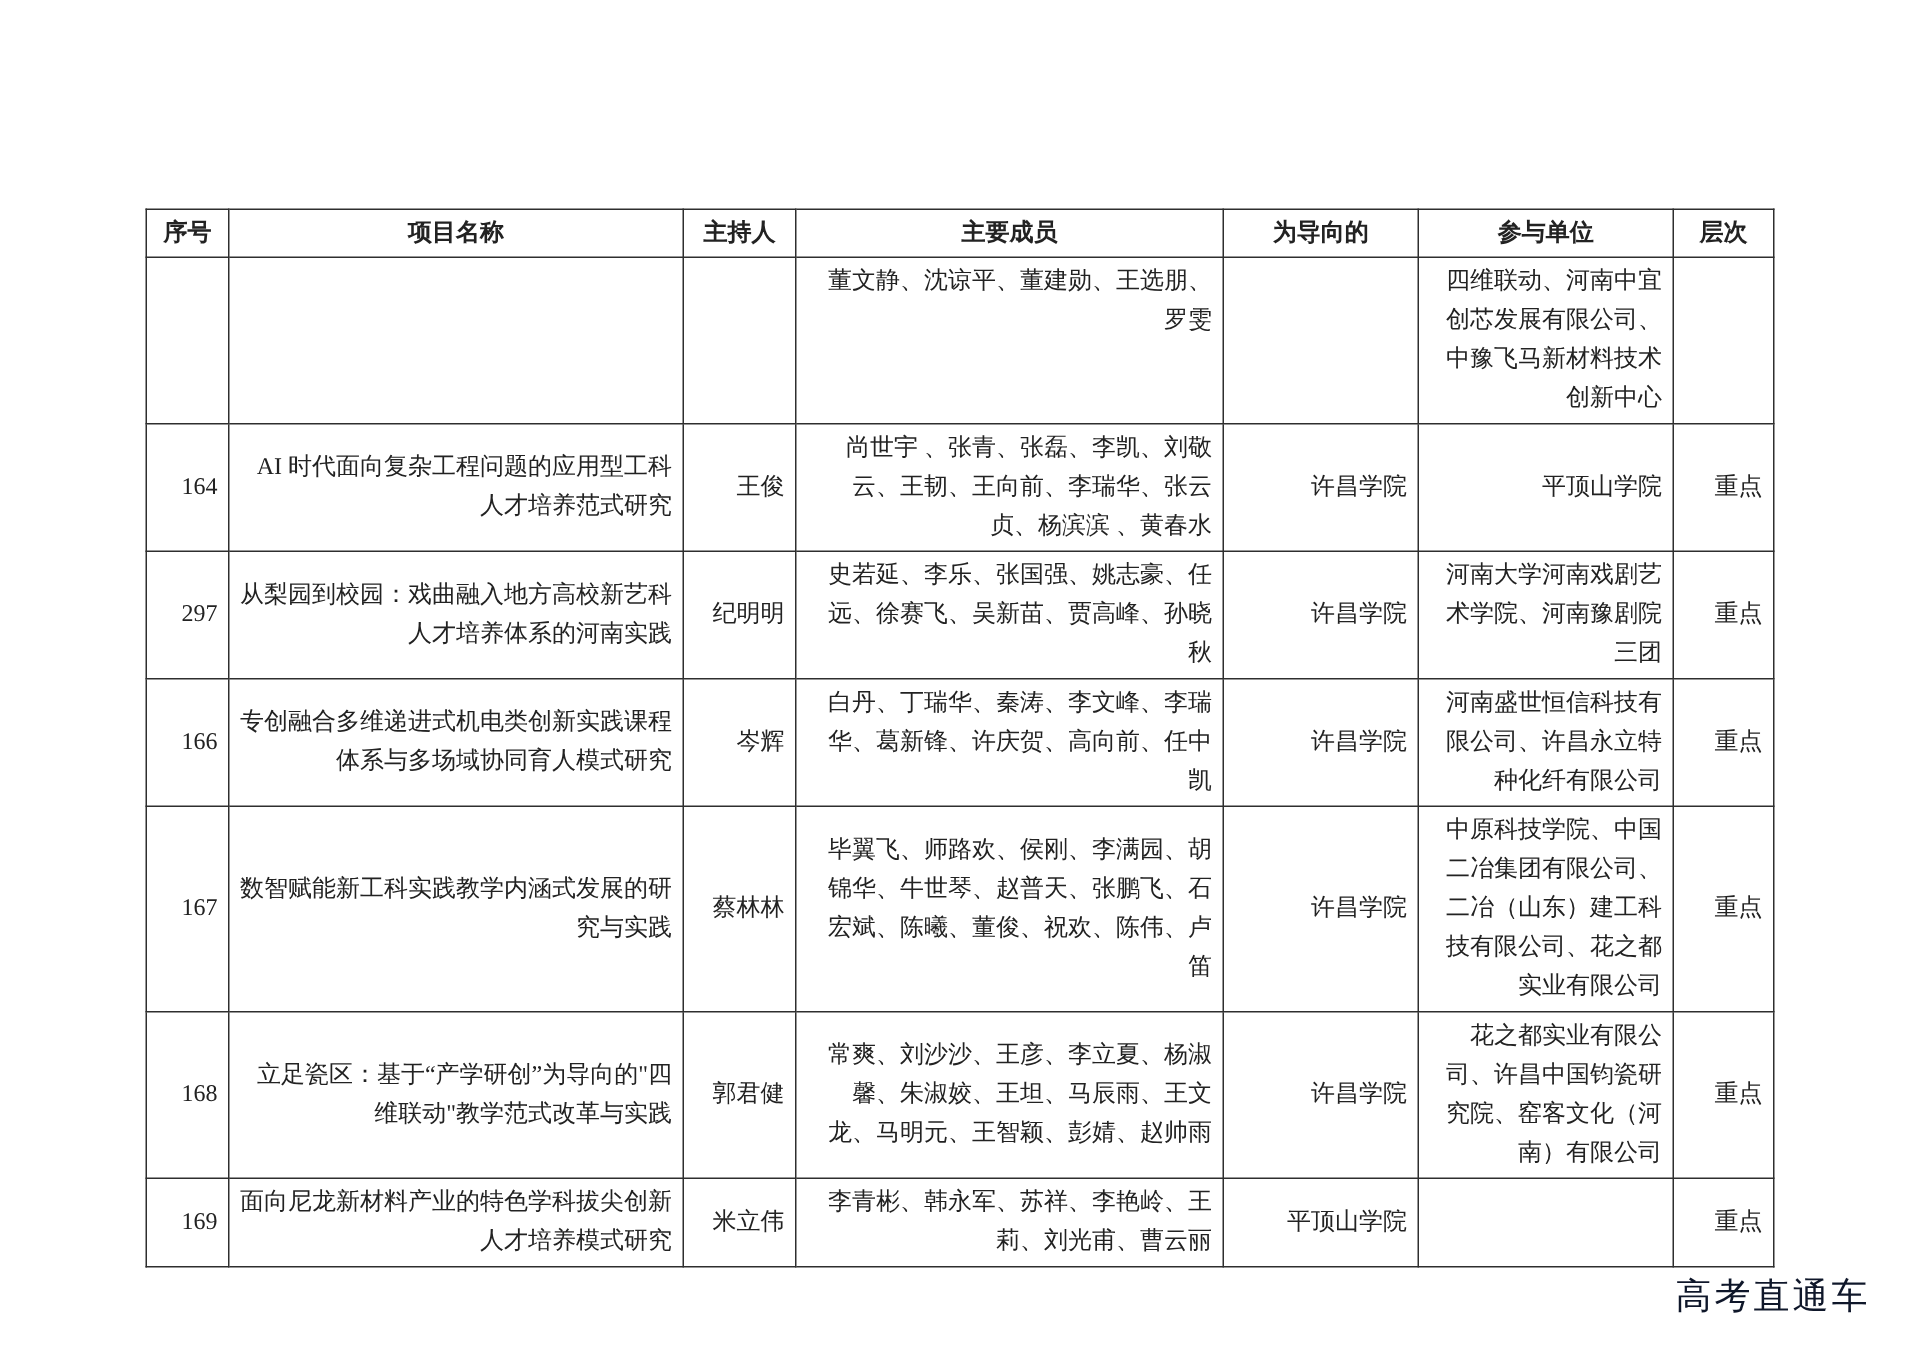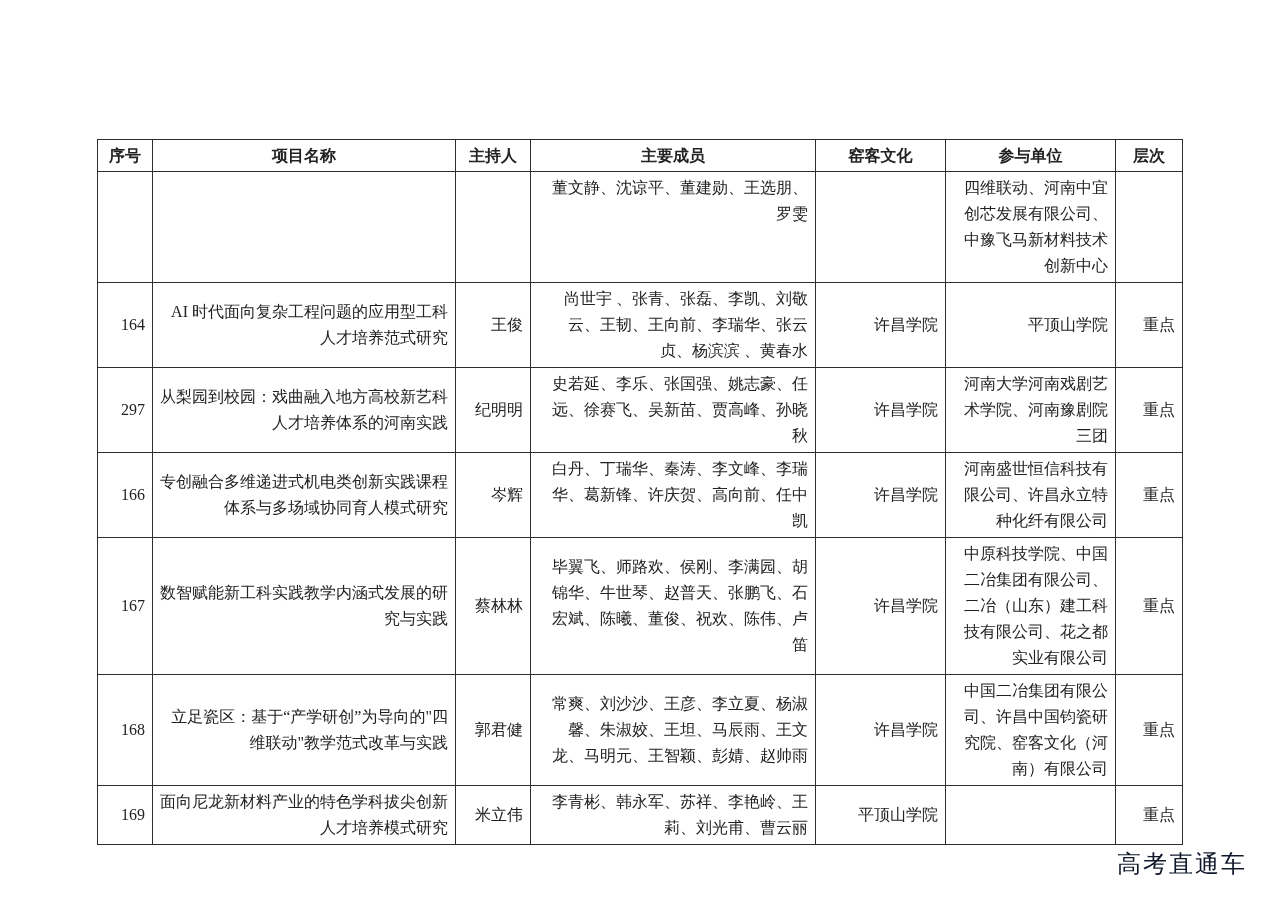--- a/index.html
+++ b/index.html
@@ -79,21 +79,21 @@
       <col class="w-univ">
       <col class="w-part">
       <col class="w-level">
   </colgroup>
   <thead>
     <tr>
       <th>序号</th>
       <th>项目名称</th>
       <th>主持人</th>
       <th>主要成员</th>
-      <th>窑客文化</th>
+      <th>为导向的</th>
       <th>参与单位</th>
       <th>层次</th>
     </tr>
   </thead>
   <tbody>
     <tr class="r0">
       <td class="c-seq"></td>
       <td class="c-project"></td>
       <td class="c-host"></td>
       <td class="c-members">董文静、沈谅平、董建勋、王选朋、罗雯</td>
@@ -136,21 +136,21 @@
       <td class="c-univ">许昌学院</td>
       <td class="c-part">中原科技学院、中国二冶集团有限公司、二冶（山东）建工科技有限公司、花之都实业有限公司</td>
       <td class="c-level">重点</td>
     </tr>
     <tr class="r5">
       <td class="c-seq">168</td>
       <td class="c-project">立足瓷区：基于“产学研创”为导向的"四维联动"教学范式改革与实践</td>
       <td class="c-host">郭君健</td>
       <td class="c-members">常爽、刘沙沙、王彦、李立夏、杨淑馨、朱淑姣、王坦、马辰雨、王文龙、马明元、王智颖、彭婧、赵帅雨</td>
       <td class="c-univ">许昌学院</td>
-      <td class="c-part">中国二冶集团有限公司、许昌中国钧瓷研究院、窑客文化（河南）有限公司</td>
+      <td class="c-part">花之都实业有限公司、许昌中国钧瓷研究院、窑客文化（河南）有限公司</td>
       <td class="c-level">重点</td>
     </tr>
     <tr class="r6">
       <td class="c-seq">169</td>
       <td class="c-project">面向尼龙新材料产业的特色学科拔尖创新人才培养模式研究</td>
       <td class="c-host">米立伟</td>
       <td class="c-members">李青彬、韩永军、苏祥、李艳岭、王莉、刘光甫、曹云丽</td>
       <td class="c-univ">平顶山学院</td>
       <td class="c-part"></td>
       <td class="c-level">重点</td>

